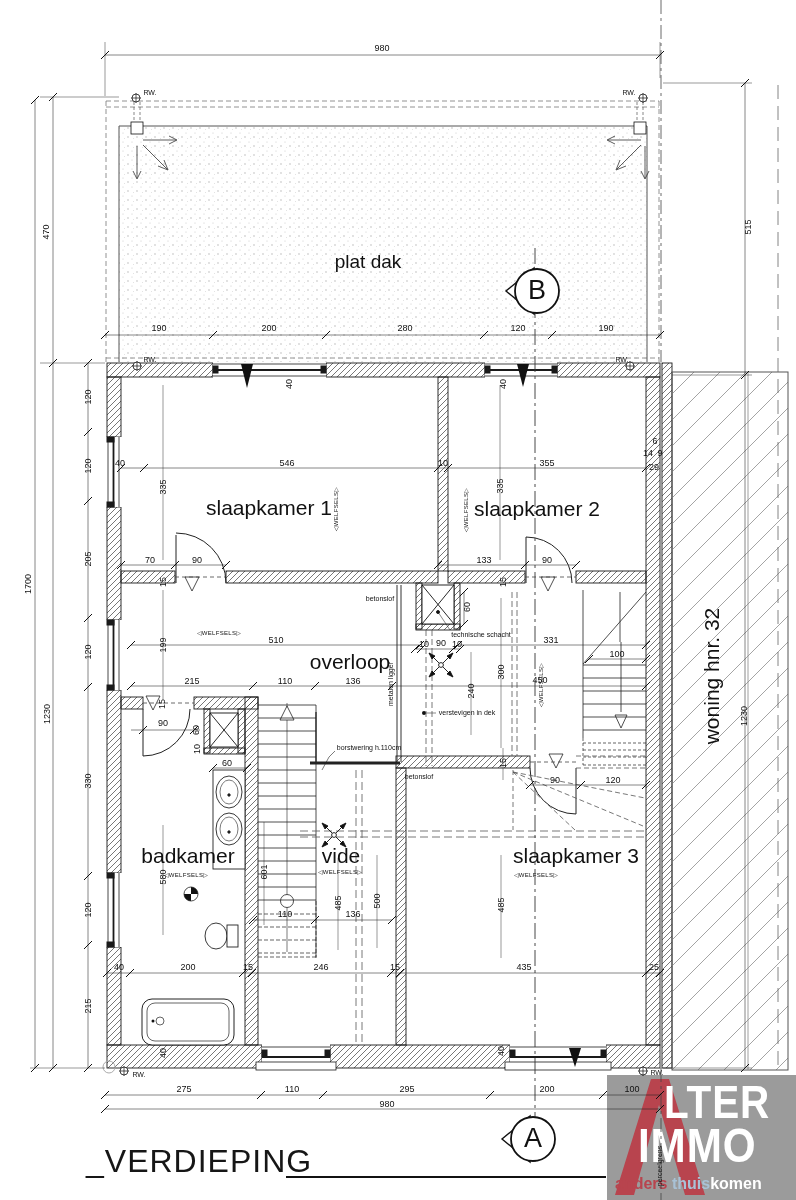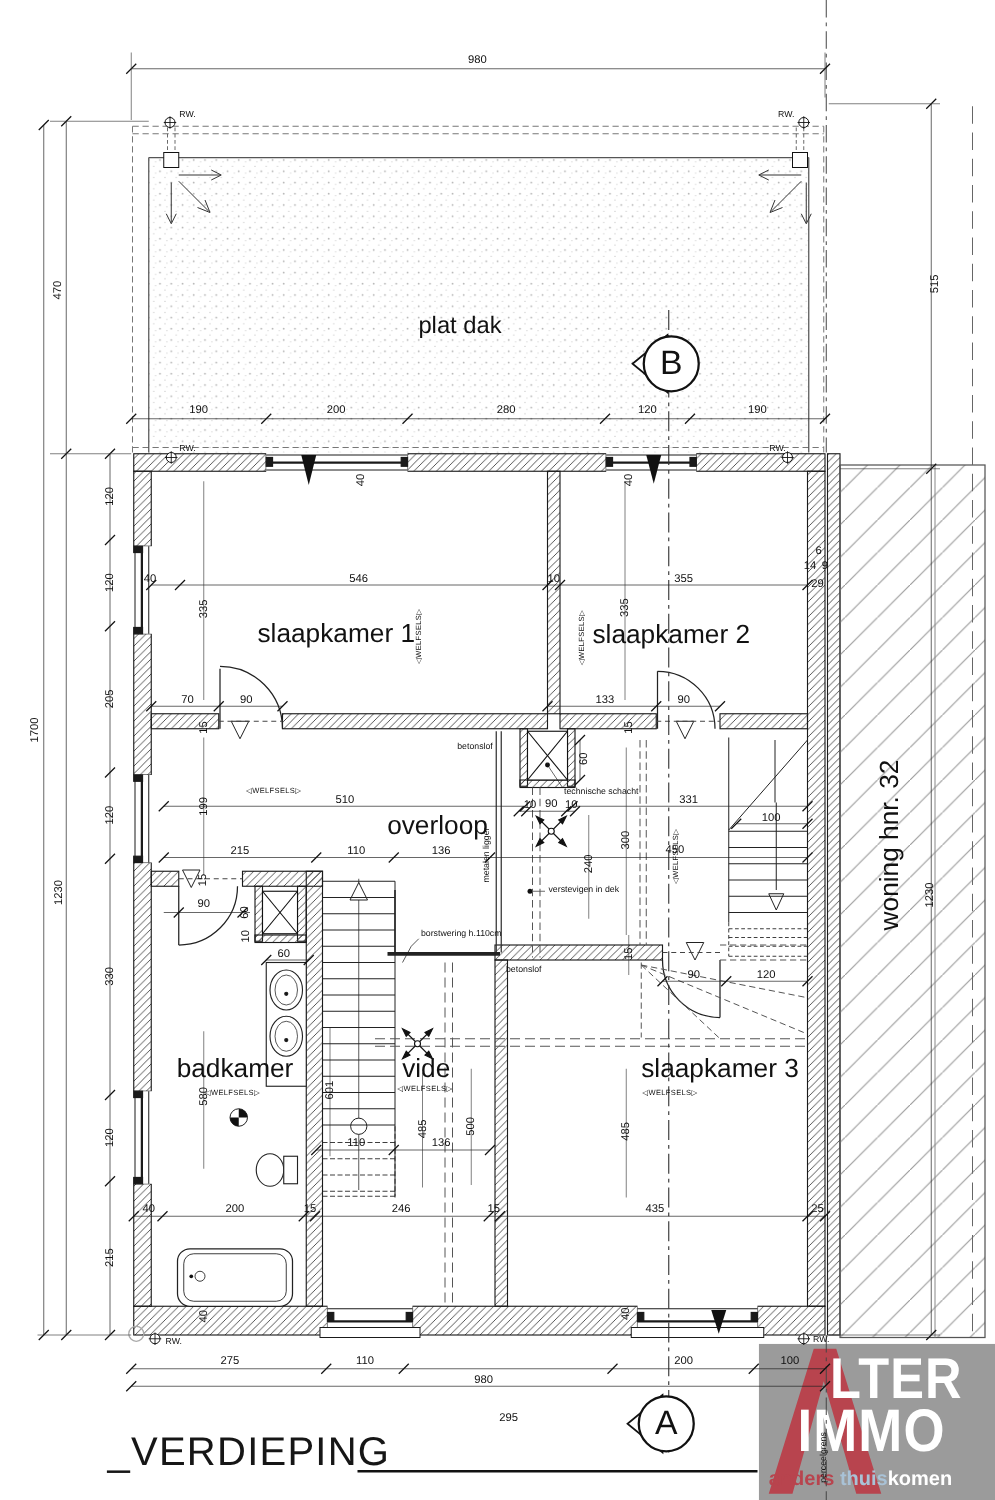--- a/index.html
+++ b/index.html
@@ -561,21 +561,21 @@
       <span class="lbl dim" style="left: 188px; top: 967px; transform: translate(-50%, -50%);">200</span>
       <span class="lbl dim" style="left: 248px; top: 967px; transform: translate(-50%, -50%);">15</span>
       <span class="lbl dim" style="left: 321px; top: 967px; transform: translate(-50%, -50%);">246</span>
       <span class="lbl dim" style="left: 395px; top: 967px; transform: translate(-50%, -50%);">15</span>
       <span class="lbl dim" style="left: 524px; top: 967px; transform: translate(-50%, -50%);">435</span>
       <span class="lbl dim" style="left: 654px; top: 967px; transform: translate(-50%, -50%);">25</span>
       <span class="lbl dim" style="left: 163px; top: 1053px; transform: translate(-50%, -50%) rotate(-90deg);">40</span>
       <span class="lbl dim" style="left: 501px; top: 1051px; transform: translate(-50%, -50%) rotate(-90deg);">40</span>
       <span class="lbl dim" style="left: 184px; top: 1089px; transform: translate(-50%, -50%);">275</span>
       <span class="lbl dim" style="left: 292px; top: 1089px; transform: translate(-50%, -50%);">110</span>
-      <span class="lbl dim" style="left: 407px; top: 1134px; transform: translate(-50%, -50%);">295</span>
+      <span class="lbl dim" style="left: 407px; top: 1089px; transform: translate(-50%, -50%);">295</span>
       <span class="lbl dim" style="left: 547px; top: 1089px; transform: translate(-50%, -50%);">200</span>
       <span class="lbl dim" style="left: 632px; top: 1089px; transform: translate(-50%, -50%);">100</span>
       <span class="lbl dim" style="left: 387px; top: 1104px; transform: translate(-50%, -50%);">980</span>
       <span class="lbl small" style="left: 150px; top: 92px; transform: translate(-50%, -50%);">RW.</span>
       <span class="lbl small" style="left: 629px; top: 92px; transform: translate(-50%, -50%);">RW.</span>
       <span class="lbl small" style="left: 150px; top: 359px; transform: translate(-50%, -50%);">RW.</span>
       <span class="lbl small" style="left: 622px; top: 359px; transform: translate(-50%, -50%);">RW.</span>
       <span class="lbl small" style="left: 139px; top: 1074px; transform: translate(-50%, -50%);">RW.</span>
       <span class="lbl small" style="left: 657px; top: 1072px; transform: translate(-50%, -50%);">RW.</span>
       <span class="lbl small" style="left: 380px; top: 598px; transform: translate(-50%, -50%);">betonslof</span>

